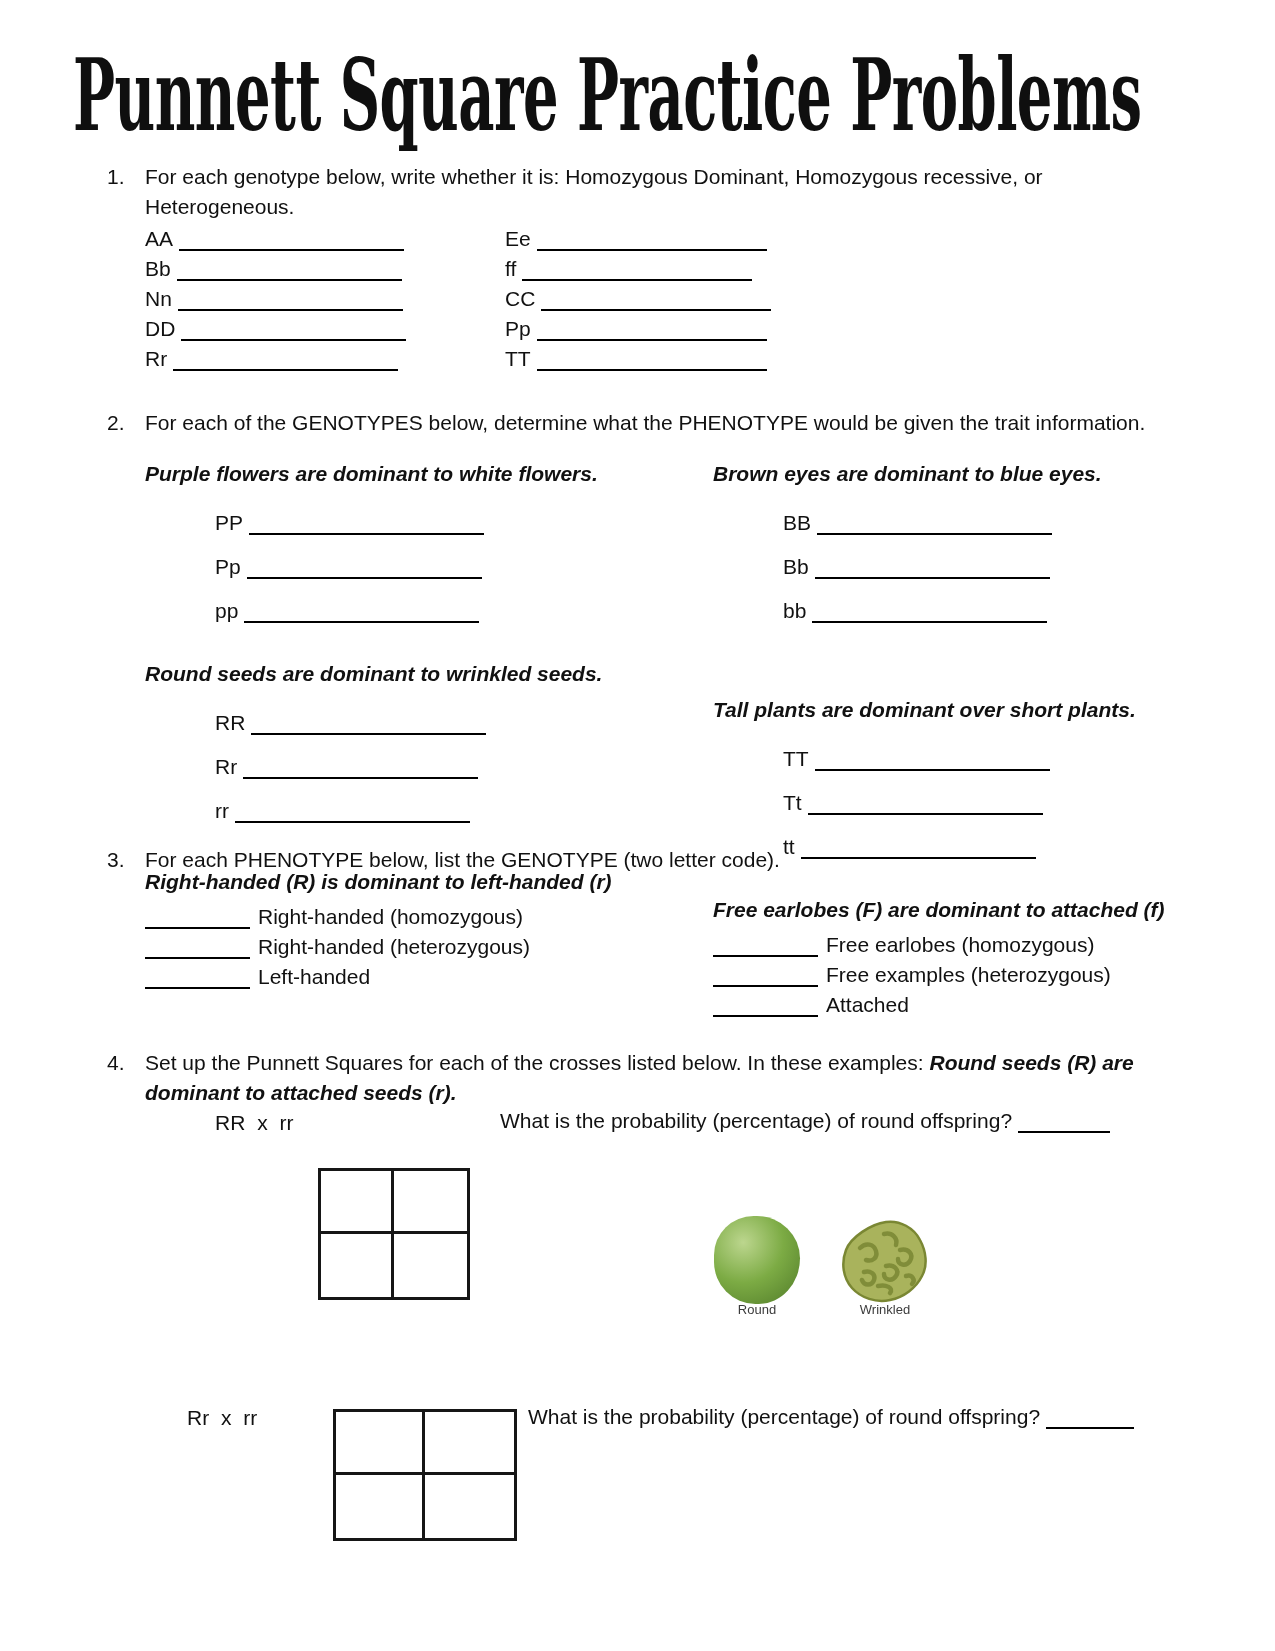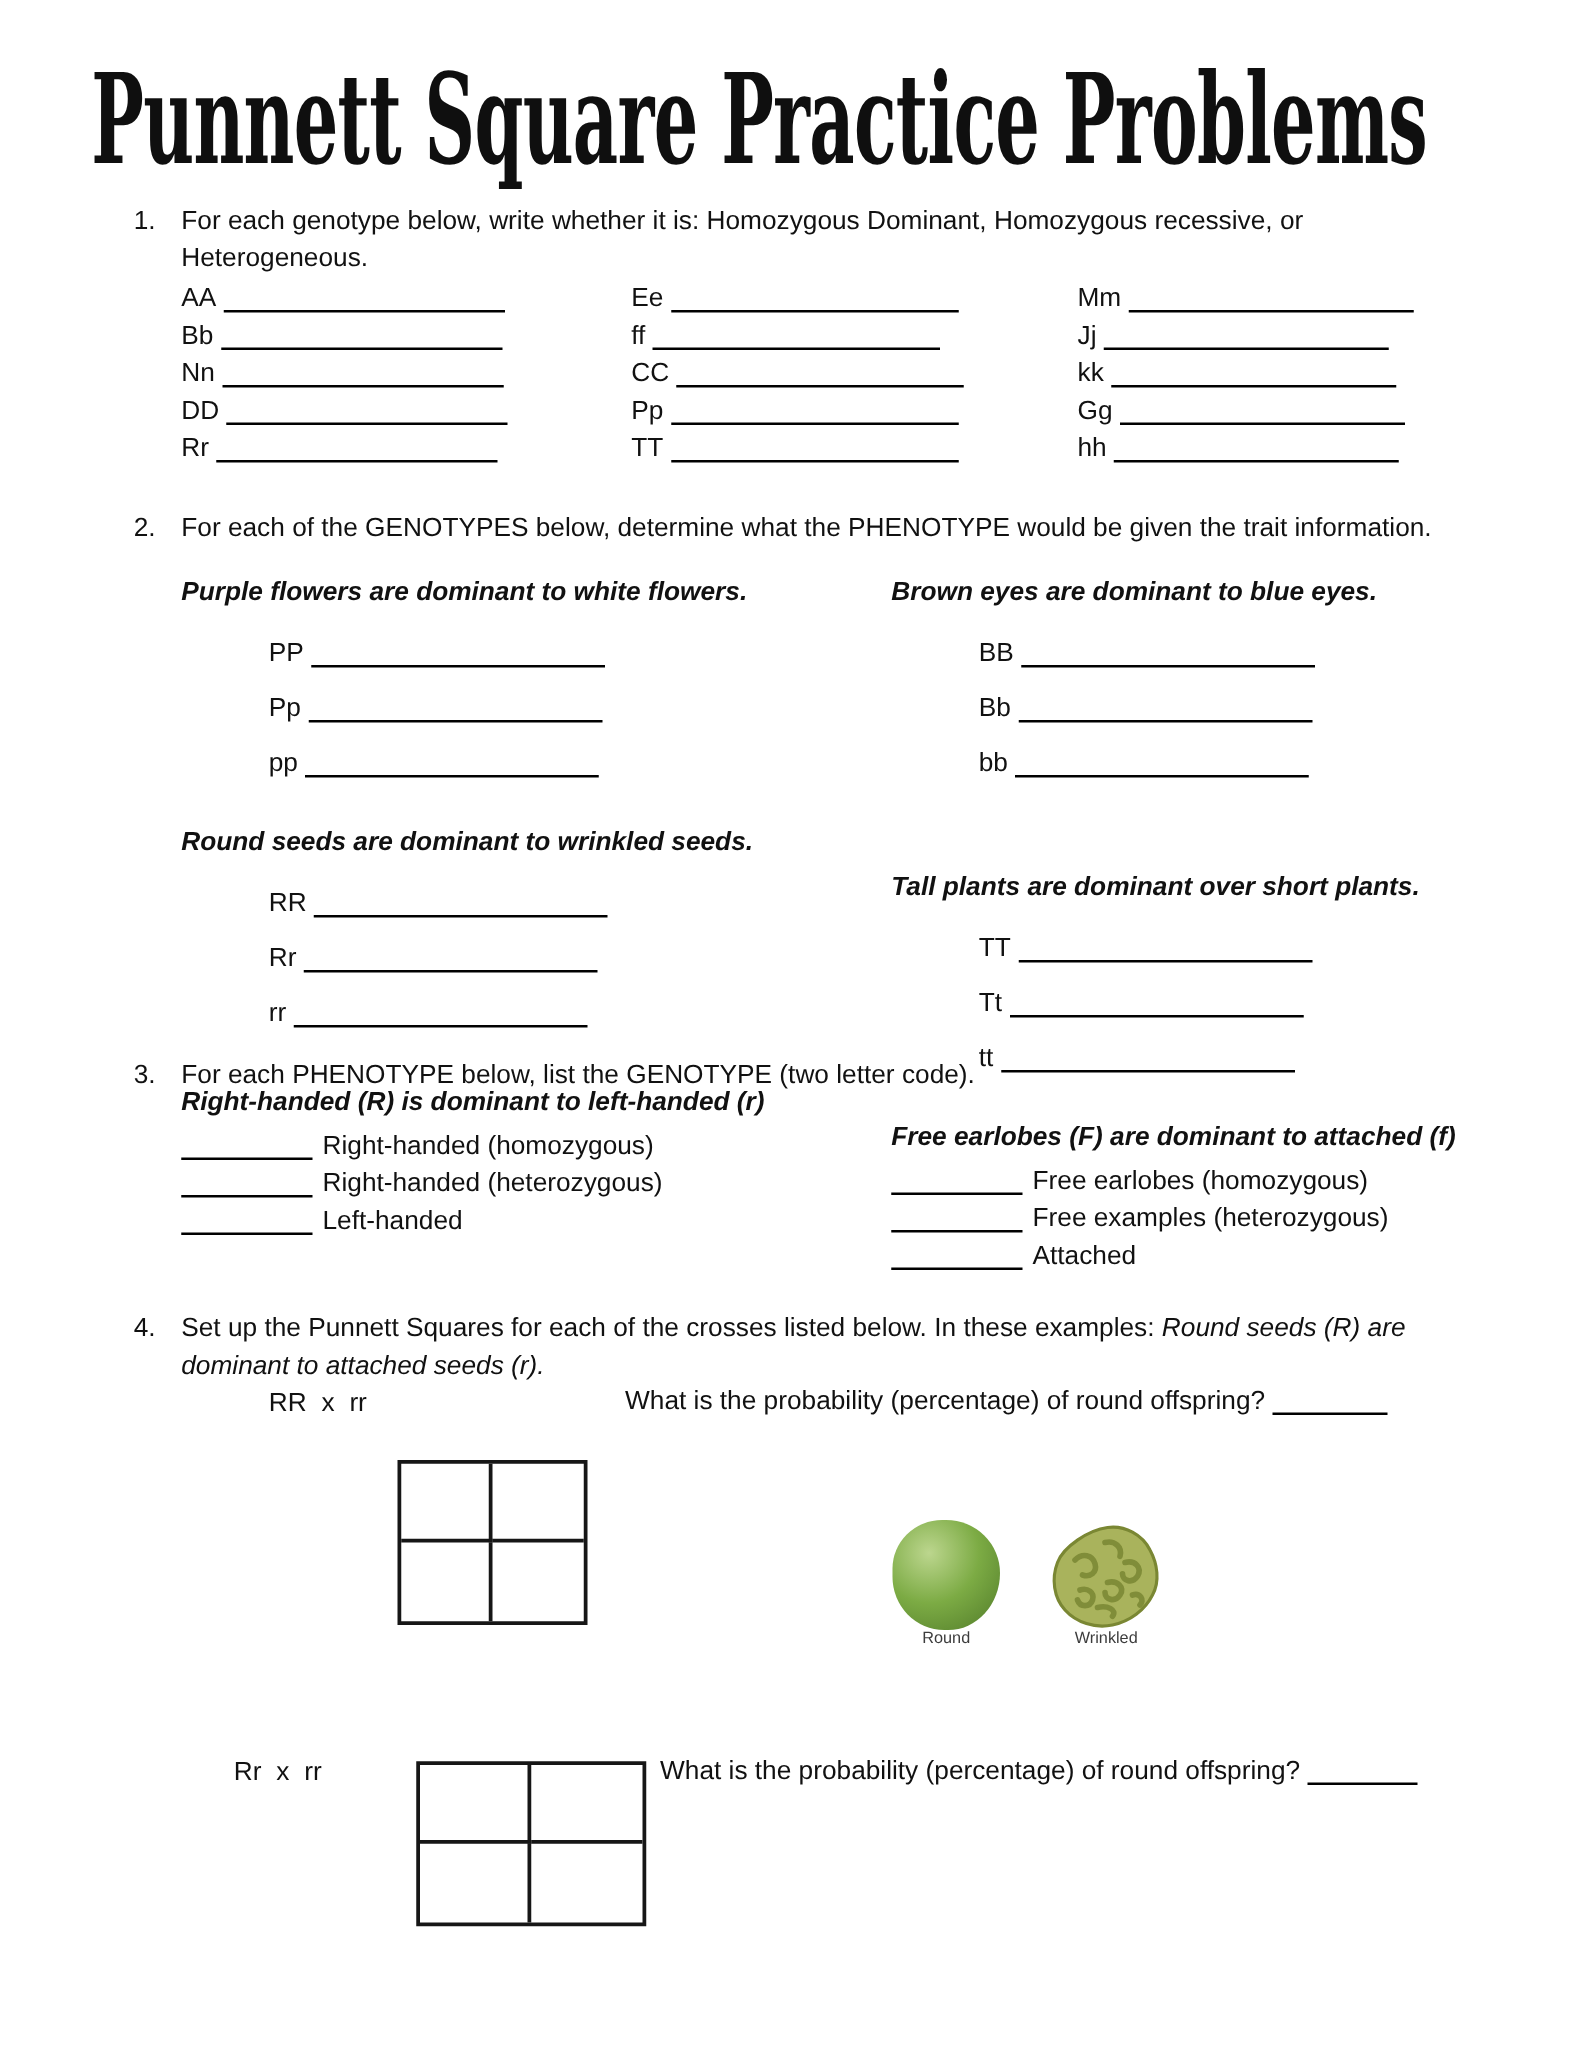--- a/index.html
+++ b/index.html
@@ -22,21 +22,21 @@
     line-height:110px;
     letter-spacing:-1px;
     color:#0f0f0f;
     transform:scaleX(0.56);
     transform-origin:left top;
     white-space:nowrap;
   }
   .qrow { position:absolute; display:flex; line-height:30px; }
   .qnum { width:38px; flex:none; }
   .qtext { display:block; }
-  .bi { font-weight:normal; font-style:italic; }
+  .bi { font-weight:bold; font-style:italic; }
   .bl {
     display:inline-block;
     border-bottom:2px solid #000;
     height:22px;
     vertical-align:-5px;
     margin-left:6px;
   }
   
   .q1col { position:absolute; top:224px; }
   .gcell { height:30px; line-height:30px; }
@@ -108,27 +108,20 @@
   </div>
 
   <div class="q1col" style="left:505px;">
     <div class="gcell"><span>Ee</span><span class="bl" style="width:230px;"></span></div>
     <div class="gcell"><span>ff</span><span class="bl" style="width:230px;"></span></div>
     <div class="gcell"><span>CC</span><span class="bl" style="width:230px;"></span></div>
     <div class="gcell"><span>Pp</span><span class="bl" style="width:230px;"></span></div>
     <div class="gcell"><span>TT</span><span class="bl" style="width:230px;"></span></div>
   </div>
 
-  <div class="q1col" style="left:862px;">
-    <div class="gcell"><span>Mm</span><span class="bl" style="width:228px;"></span></div>
-    <div class="gcell"><span>Jj</span><span class="bl" style="width:228px;"></span></div>
-    <div class="gcell"><span>kk</span><span class="bl" style="width:228px;"></span></div>
-    <div class="gcell"><span>Gg</span><span class="bl" style="width:228px;"></span></div>
-    <div class="gcell"><span>hh</span><span class="bl" style="width:228px;"></span></div>
-  </div>
 
   <div class="qrow" style="left:107px; top:408px; width:1100px;">
     <span class="qnum">2.</span>
     <span class="qtext">For each of the GENOTYPES below, determine what the PHENOTYPE would be given the trait information.</span>
   </div>
 
   <div class="group" style="left:145px; top:460px;">
     <div class="ghead">Purple flowers are dominant to white flowers.</div>
     <div class="grows">
       <div class="grow"><span>PP</span><span class="bl" style="width:235px;"></span></div>

